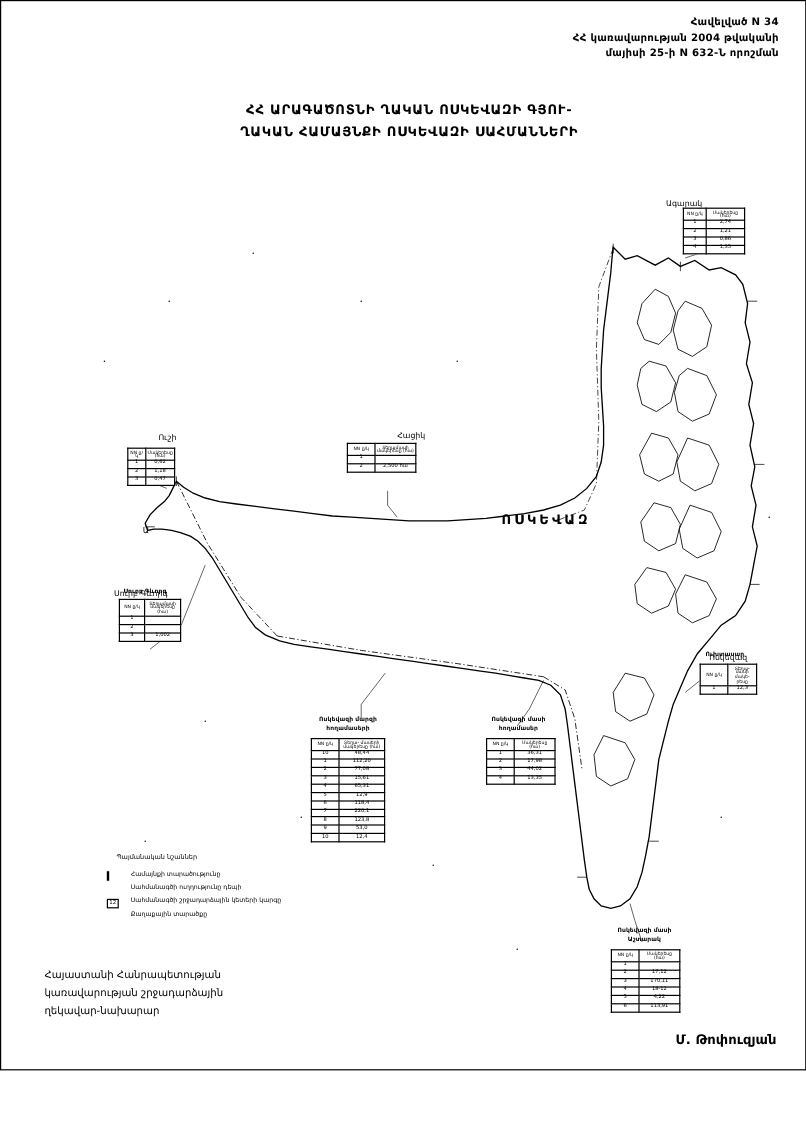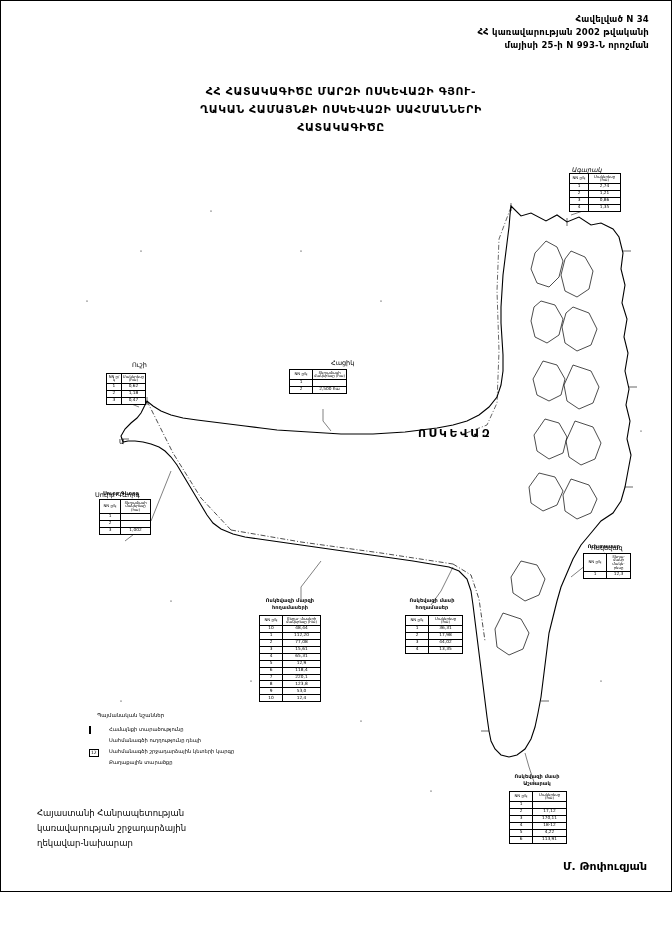--- a/index.html
+++ b/index.html
@@ -156,28 +156,27 @@
     font-weight: bold;
   }
 </style>
 </head>
 <body>
 
 <div class="page">
 
   <div class="doc-ref">
     <div>Հավելված N 34</div>
-    <div>ՀՀ կառավարության 2002 թվականի</div>
-    <div>մայիսի 25-ի N 993-Ն որոշման</div>
+    <div>ՀՀ կառավարության 2004 թվականի</div>
+    <div>մայիսի 25-ի N 632-Ն որոշման</div>
   </div>
 
   <div class="map-title">
-    <div>ՀՀ ՀԱՏԱԿԱԳԻԾԸ ՄԱՐԶԻ ՈՍԿԵՎԱԶԻ ԳՅՈՒ-</div>
+    <div>ՀՀ ԱՐԱԳԱԾՈՏՆԻ ՂԱԿԱՆ ՈՍԿԵՎԱԶԻ ԳՅՈՒ-</div>
     <div>ՂԱԿԱՆ ՀԱՄԱՅՆՔԻ ՈՍԿԵՎԱԶԻ ՍԱՀՄԱՆՆԵՐԻ</div>
-    <div>ՀԱՏԱԿԱԳԻԾԸ</div>
   </div>
 
   <svg class="map-area" viewBox="0 0 672 938" width="672" height="938">
     <g fill="none" stroke="#000" stroke-width="0.9">
 
       <path d="
         M 510 205
         L 520 215 L 530 212 L 545 220 L 556 214 L 566 221 L 578 216
         L 590 224 L 600 222 L 612 228 L 618 236
         L 622 252 L 620 268 L 624 284 L 621 302 L 626 318
@@ -262,21 +261,21 @@
           <circle cx="120" cy="700" r="0.6"></circle>
       </g>
     </g>
   </svg>
 
   <div class="region-label" style="left:417px; top:426px;">ՈՍԿԵՎԱԶ</div>
 
   <div class="place-label" style="left:131px; top:360px;">Ուշի</div>
   <div class="place-label" style="left:118px; top:437px; font-size:7px;">Ա</div>
   <div class="place-label" style="left:330px; top:358px;">Հացիկ</div>
-  <div class="place-label" style="left:571px; top:165px;font-style:italic;">Ագարակ</div>
+  <div class="place-label" style="left:554px; top:165px;">Ագարակ</div>
   <div class="place-label" style="left:590px; top:543px;">Ոսկեվազ</div>
   <div class="place-label" style="left:94px; top:490px;">Սուրբ Գևորգ</div>
 
   <table class="tbl" style="left:568px; top:172px; width:52px;">
     <tbody>
         <tr>
       <th style="width:16px;">NN
 ը/կ</th>
       <th>Մակերեսը
 (հա)</th>

